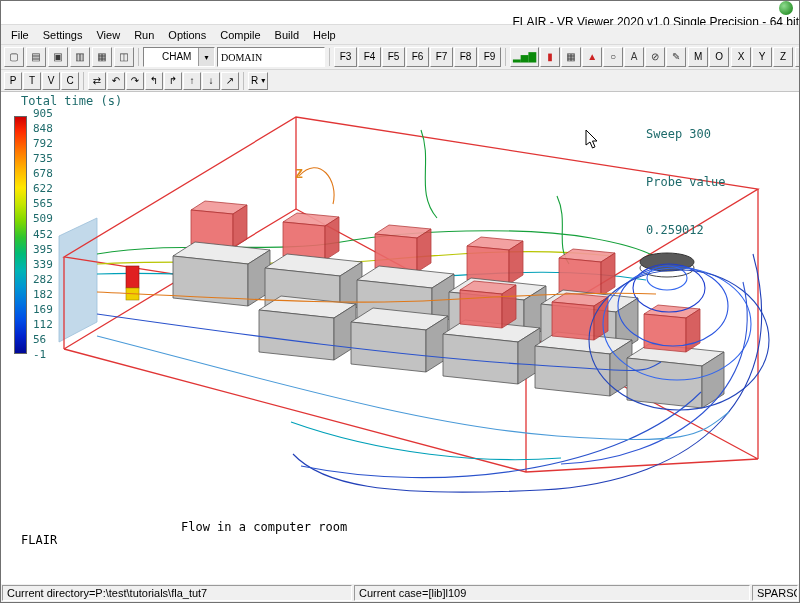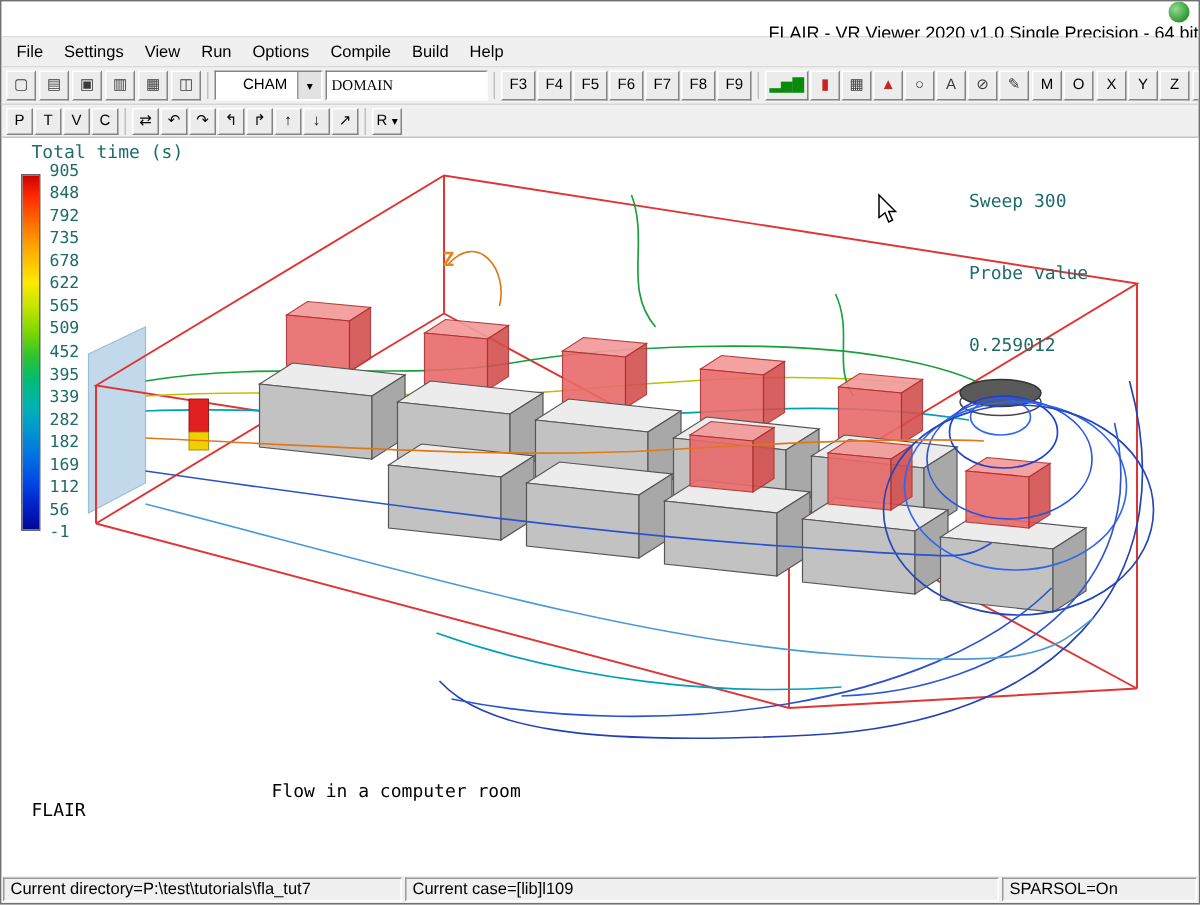--- a/index.html
+++ b/index.html
@@ -63,21 +63,21 @@
   #z-axis-label { left:294px; top:74px; color:#e08a1a; font-weight:bold; font-size:13px; }
   #scene-caption { left:180px; top:428px; color:#000; }
   #flair-watermark { left:20px; top:441px; color:#000; }
   #scene-svg { position:absolute; top:0; left:0; }
 
   
   .statusbar { position:absolute; bottom:0; left:0; right:0; height:18px; background:#f0f0f0;
                display:flex; font-size:11px; align-items:stretch; }
   .status-cell { border:1px solid; border-color:#9a9a9a #ffffff #ffffff #9a9a9a; margin:1px 1px;
                  padding:1px 4px; white-space:nowrap; overflow:hidden; }
-  #status-dir { width:266px; }
+  #status-dir { width:350px; }
   #status-case { width:396px; }
   #status-sparsol { flex:1; }
 </style>
 </head>
 <body>
 
 <div class="window">
 
   <div class="titlebar">
     <span class="app-icon"></span>

